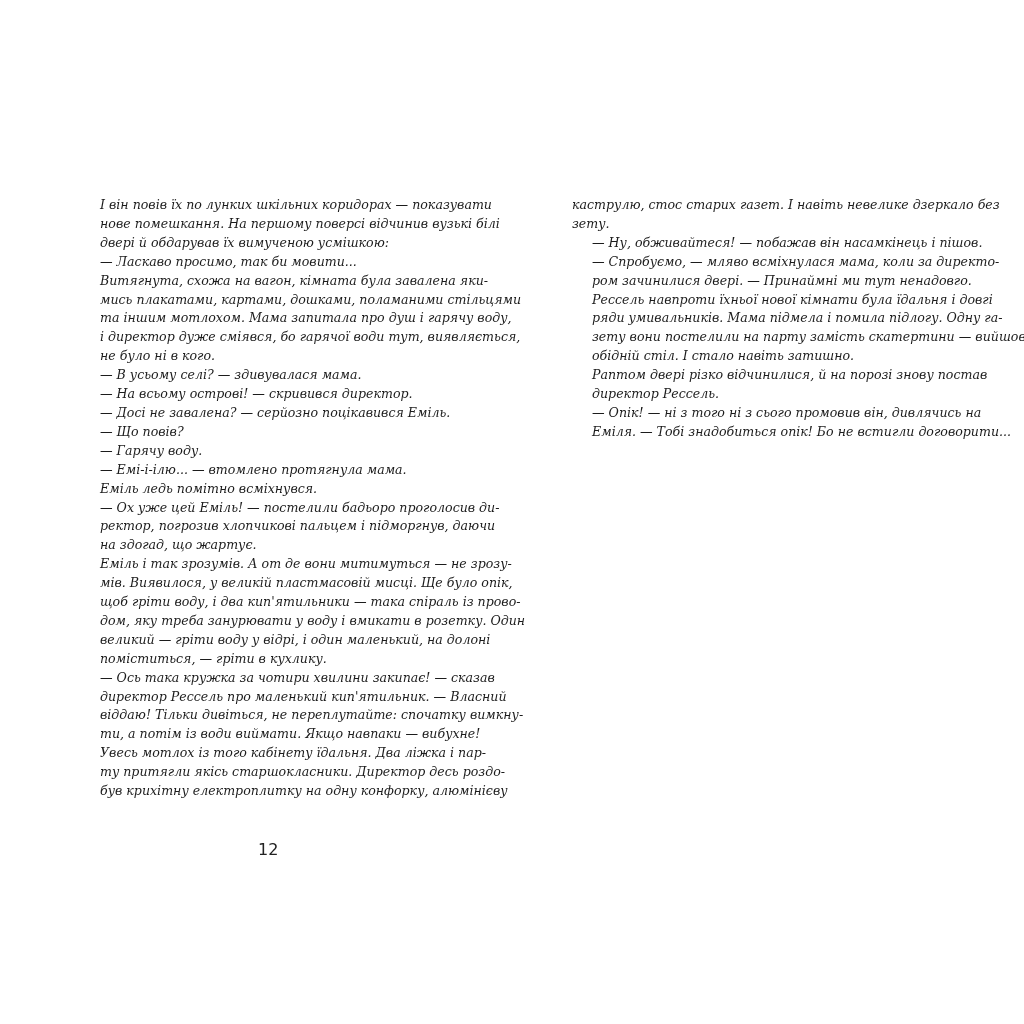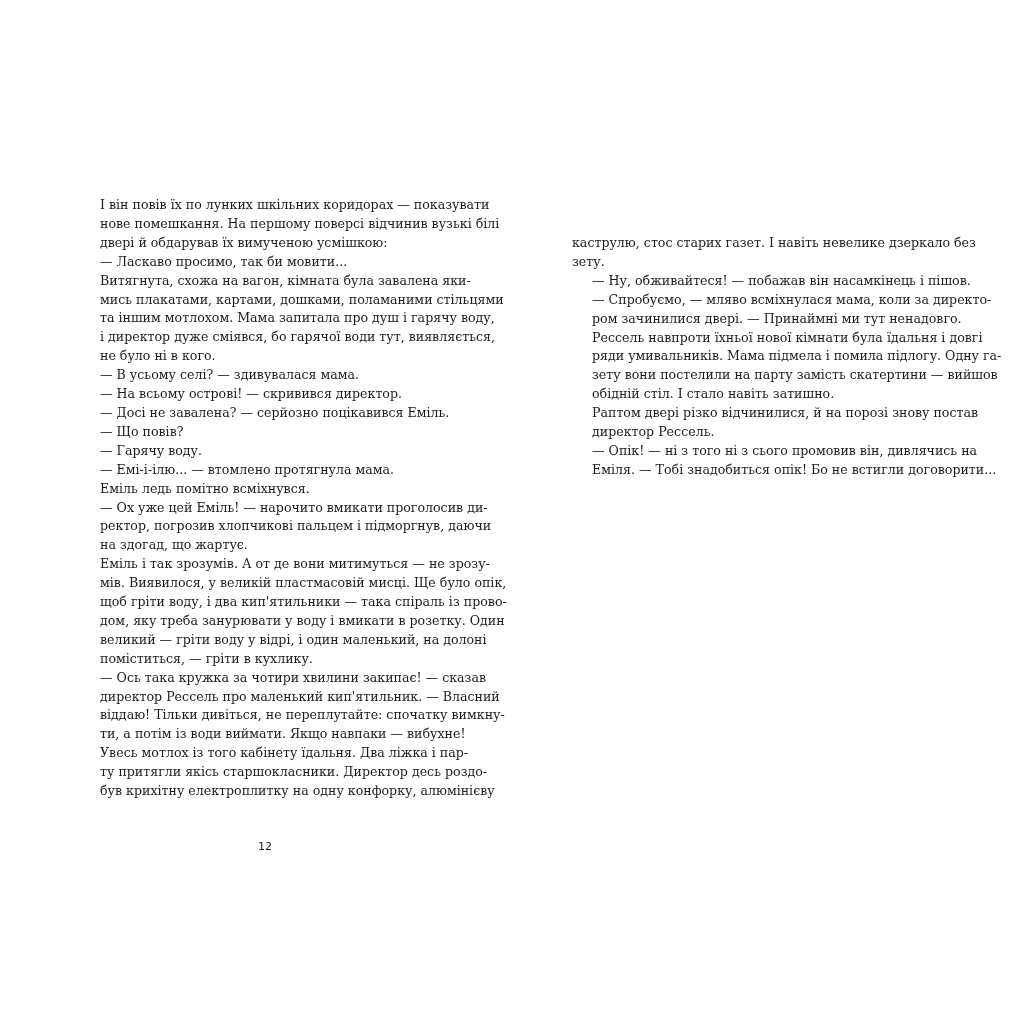--- a/index.html
+++ b/index.html
@@ -10,30 +10,30 @@
     width: 373px;
     font-family: "DejaVu Serif", serif;
     font-size: 12.6px;
     line-height: 18.9px;
     color: #1c1c1c;
     text-align: justify;
     hyphens: manual;
   }
   .col.left { left: 80px; }
   .col.right { left: 572px; }
-  .col p { margin: 0; text-indent: 20px; }
-  .col p.noindent { text-indent: 0; margin-top: 38px; }
+  .col p { margin: 0; text-indent: 20px; font-style: italic; }
+  .col p.noindent { text-indent: 0; }
   .line { display: block; text-align-last: justify; white-space: nowrap; }
   .line.last { text-align-last: left; }
   .pagenum {
     position: absolute;
     left: 258px;
     top: 840px;
     font-family: "DejaVu Sans", sans-serif;
-    font-size: 11px;
+    font-size: 16px;
     color: #222;
   }
 </style>
 </head>
 <body>
 
 <div class="col left" id="leftcol">
     <p>
       <span class="line">І він повів їх по лунких шкільних коридорах — показувати</span>
       <span class="line">нове помешкання. На першому поверсі відчинив вузькі білі</span>
@@ -64,21 +64,21 @@
     <p>
       <span class="line last">— Гарячу воду.</span>
     </p>
     <p>
       <span class="line last">— Емі-і-ілю... — втомлено протягнула мама.</span>
     </p>
     <p>
       <span class="line last">Еміль ледь помітно всміхнувся.</span>
     </p>
     <p>
-      <span class="line">— Ох уже цей Еміль! — нарочито вмикати проголосив ди-</span>
+      <span class="line">— Ох уже цей Еміль! — постелили бадьоро проголосив ди-</span>
       <span class="line">ректор, погрозив хлопчикові пальцем і підморгнув, даючи</span>
       <span class="line last">на здогад, що жартує.</span>
     </p>
     <p>
       <span class="line">Еміль і так зрозумів. А от де вони митимуться — не зрозу-</span>
       <span class="line">мів. Виявилося, у великій пластмасовій мисці. Ще було опік,</span>
       <span class="line">щоб гріти воду, і два кип'ятильники — така спіраль із прово-</span>
       <span class="line">дом, яку треба занурювати у воду і вмикати в розетку. Один</span>
       <span class="line">великий — гріти воду у відрі, і один маленький, на долоні</span>
       <span class="line last">поміститься, — гріти в кухлику.</span>

